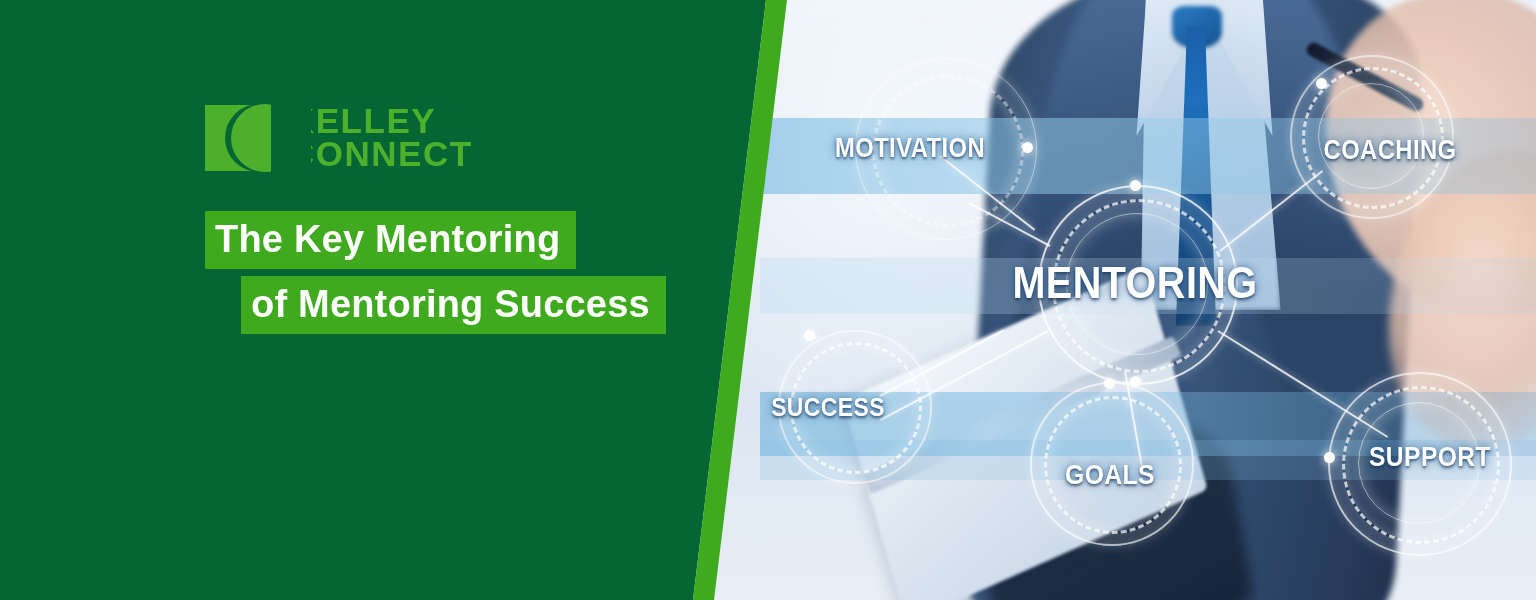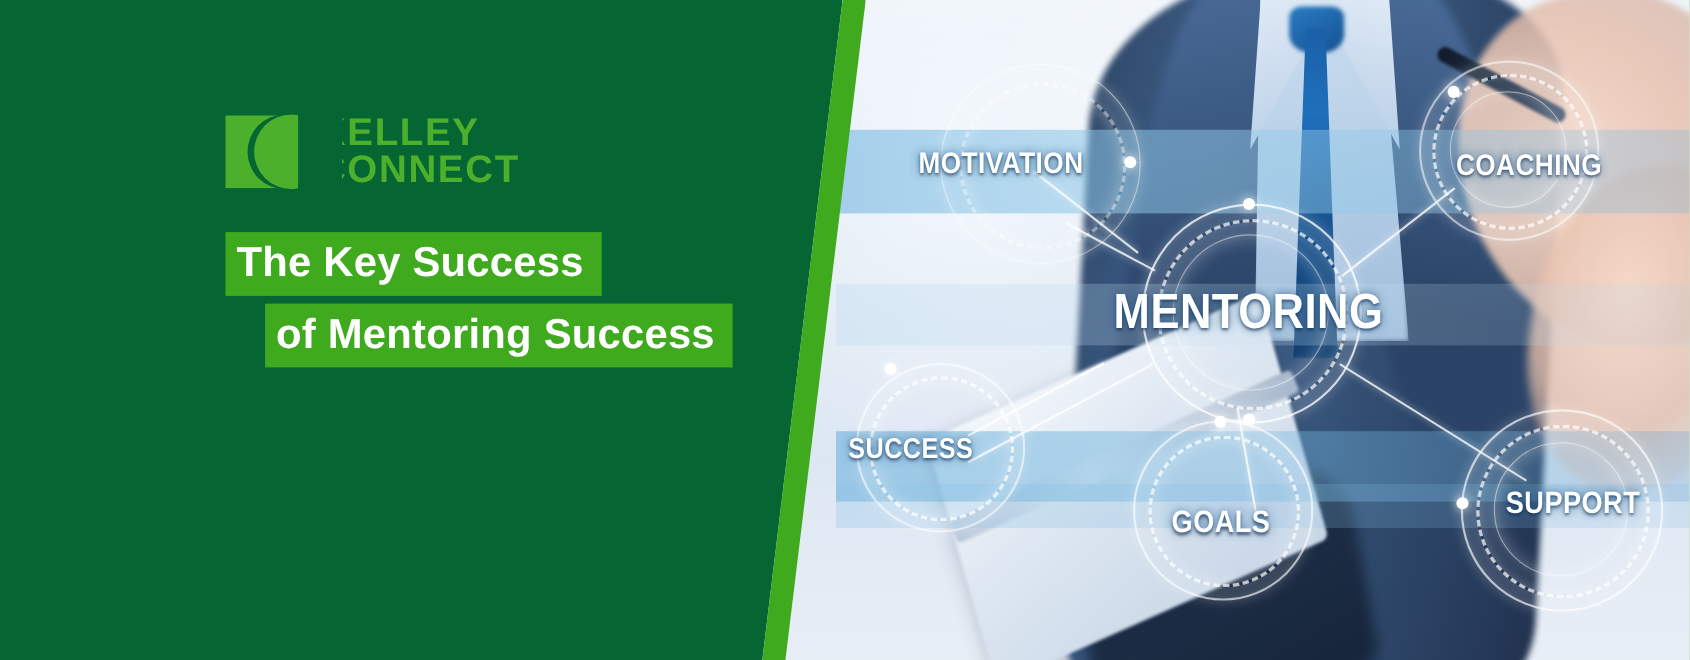--- a/index.html
+++ b/index.html
@@ -260,20 +260,20 @@
       <div class="mask"></div>
     </div>
     <div class="logo-word">
       <div>KELLEY</div>
       <div>CONNECT</div>
     </div>
   </div>
 
   <div class="headline">
     <div class="hl-row">
-      <span class="hl-text">The Key Success</span>
+      <span class="hl-text">The Key Mentoring</span>
     </div>
     <div class="hl-row">
       <span class="hl-text">of Mentoring Success</span>
     </div>
   </div>
 
 </div>
 
 </body></html>

